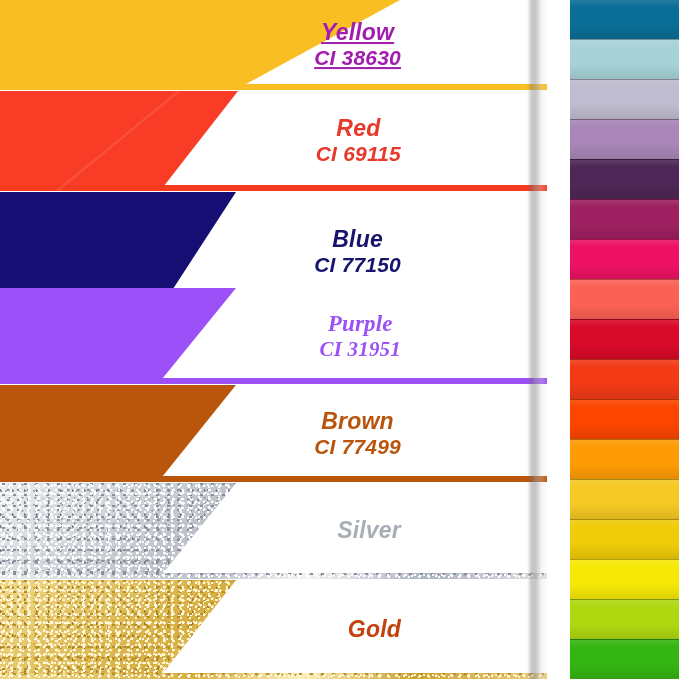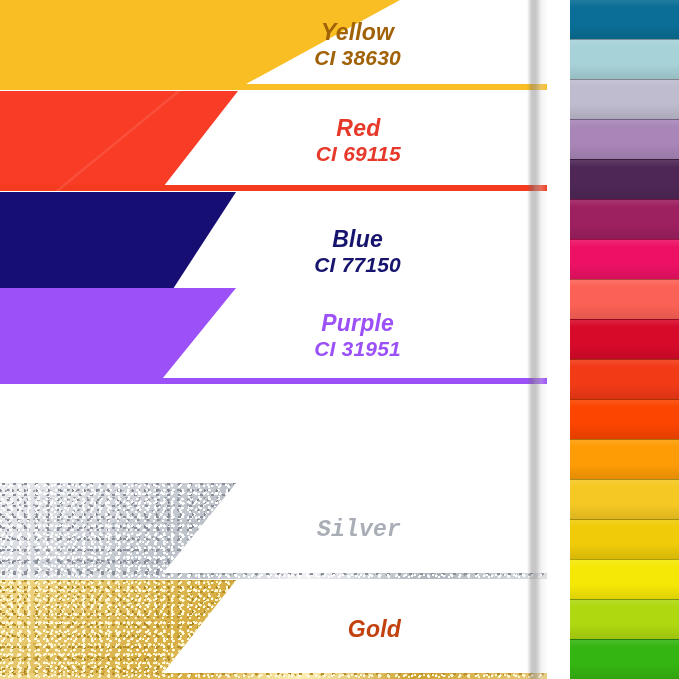--- a/index.html
+++ b/index.html
@@ -190,21 +190,21 @@
 </style>
 </head>
 <body>
 
 <div id="stage">
 
   <div id="left-panel">
       <div class="color-row" style="top: 0px; height: 90px;">
         <div class="row-block" style="background: rgb(249, 190, 36); clip-path: polygon(0px 0px, 400px 0px, 235px 100%, 0px 100%);"></div>
         <div class="row-rule" style="background: rgb(249, 190, 36);"></div>
-        <div class="row-label" style="color: #a16207;">
+        <div class="row-label" style="color: #a21caf; text-decoration: underline;">
           <span class="row-name">Yellow</span>
           <span class="row-code">CI 38630</span>
         </div>
       </div>
       <div class="color-row" style="top: 91px; height: 100px;">
         <div class="row-block" style="background: rgb(249, 60, 37); clip-path: polygon(0px 0px, 238px 0px, 160px 100%, 0px 100%);"></div>
         <div class="row-rule" style="background: rgb(244, 59, 32);"></div>
         <div class="ghost-diag" style="left: 55px; top: 0px; width: 140px; height: 100%; clip-path: polygon(122px 0px, 126px 0px, 4px 100%, 0px 100%);"></div>
         <div class="row-label" style="color: rgb(230, 57, 42);">
           <span class="row-name">Red</span>
@@ -212,29 +212,37 @@
         </div>
       </div>
       <div class="color-row" style="top: 192px; height: 120px;">
         <div class="row-block" style="background: rgb(22, 14, 114); clip-path: polygon(0px 0px, 236px 0px, 158px 100%, 0px 100%);"></div>
         <div class="row-rule" style="background: rgb(22, 14, 114);"></div>
         <div class="row-label" style="color: rgb(23, 20, 110);">
           <span class="row-name">Blue</span>
           <span class="row-code">CI 77150</span>
         </div>
       </div>
-      <div class="color-row" style="top: 288px; height: 96px;">
+      <div class="color-row" style="top: 288px; height: 96px; font-family: Liberation Serif, serif;">
         <div class="row-block" style="background: rgb(155, 81, 247); clip-path: polygon(0px 0px, 236px 0px, 158px 100%, 0px 100%);"></div>
         <div class="row-rule" style="background: rgb(155, 81, 247);"></div>
         <div class="row-label" style="color: rgb(155, 81, 247);">
           <span class="row-name">Purple</span>
           <span class="row-code">CI 31951</span>
         </div>
       </div>
-      <div class="color-row" style="top: 483px; height: 96px; font-family: Liberation Mono, monospace;">
+      <div class="color-row" style="top: 385px; height: 97px;">
+        <div class="row-block" style="background: rgb(186, 85, 12); clip-path: polygon(0px 0px, 236px 0px, 158px 100%, 0px 100%);"></div>
+        <div class="row-rule" style="background: rgb(186, 85, 12);"></div>
+        <div class="row-label" style="color: rgb(185, 84, 13);">
+          <span class="row-name">Brown</span>
+          <span class="row-code">CI 77499</span>
+        </div>
+      </div>
+      <div class="color-row" style="top: 483px; height: 96px;">
         <div class="row-block glitter-silver" style="clip-path: polygon(0px 0px, 236px 0px, 158px 100%, 0px 100%);"></div>
         <div class="row-rule glitter-silver"></div>
         <div class="row-label" style="color: rgb(169, 174, 182);">
           <span class="row-name">Silver</span>
         </div>
       </div>
       <div class="color-row" style="top: 580px; height: 99px;">
         <div class="row-block glitter-gold" style="clip-path: polygon(0px 0px, 236px 0px, 158px 100%, 0px 100%);"></div>
         <div class="row-rule glitter-gold"></div>
         <div class="row-label" style="color: #c2410c;">

